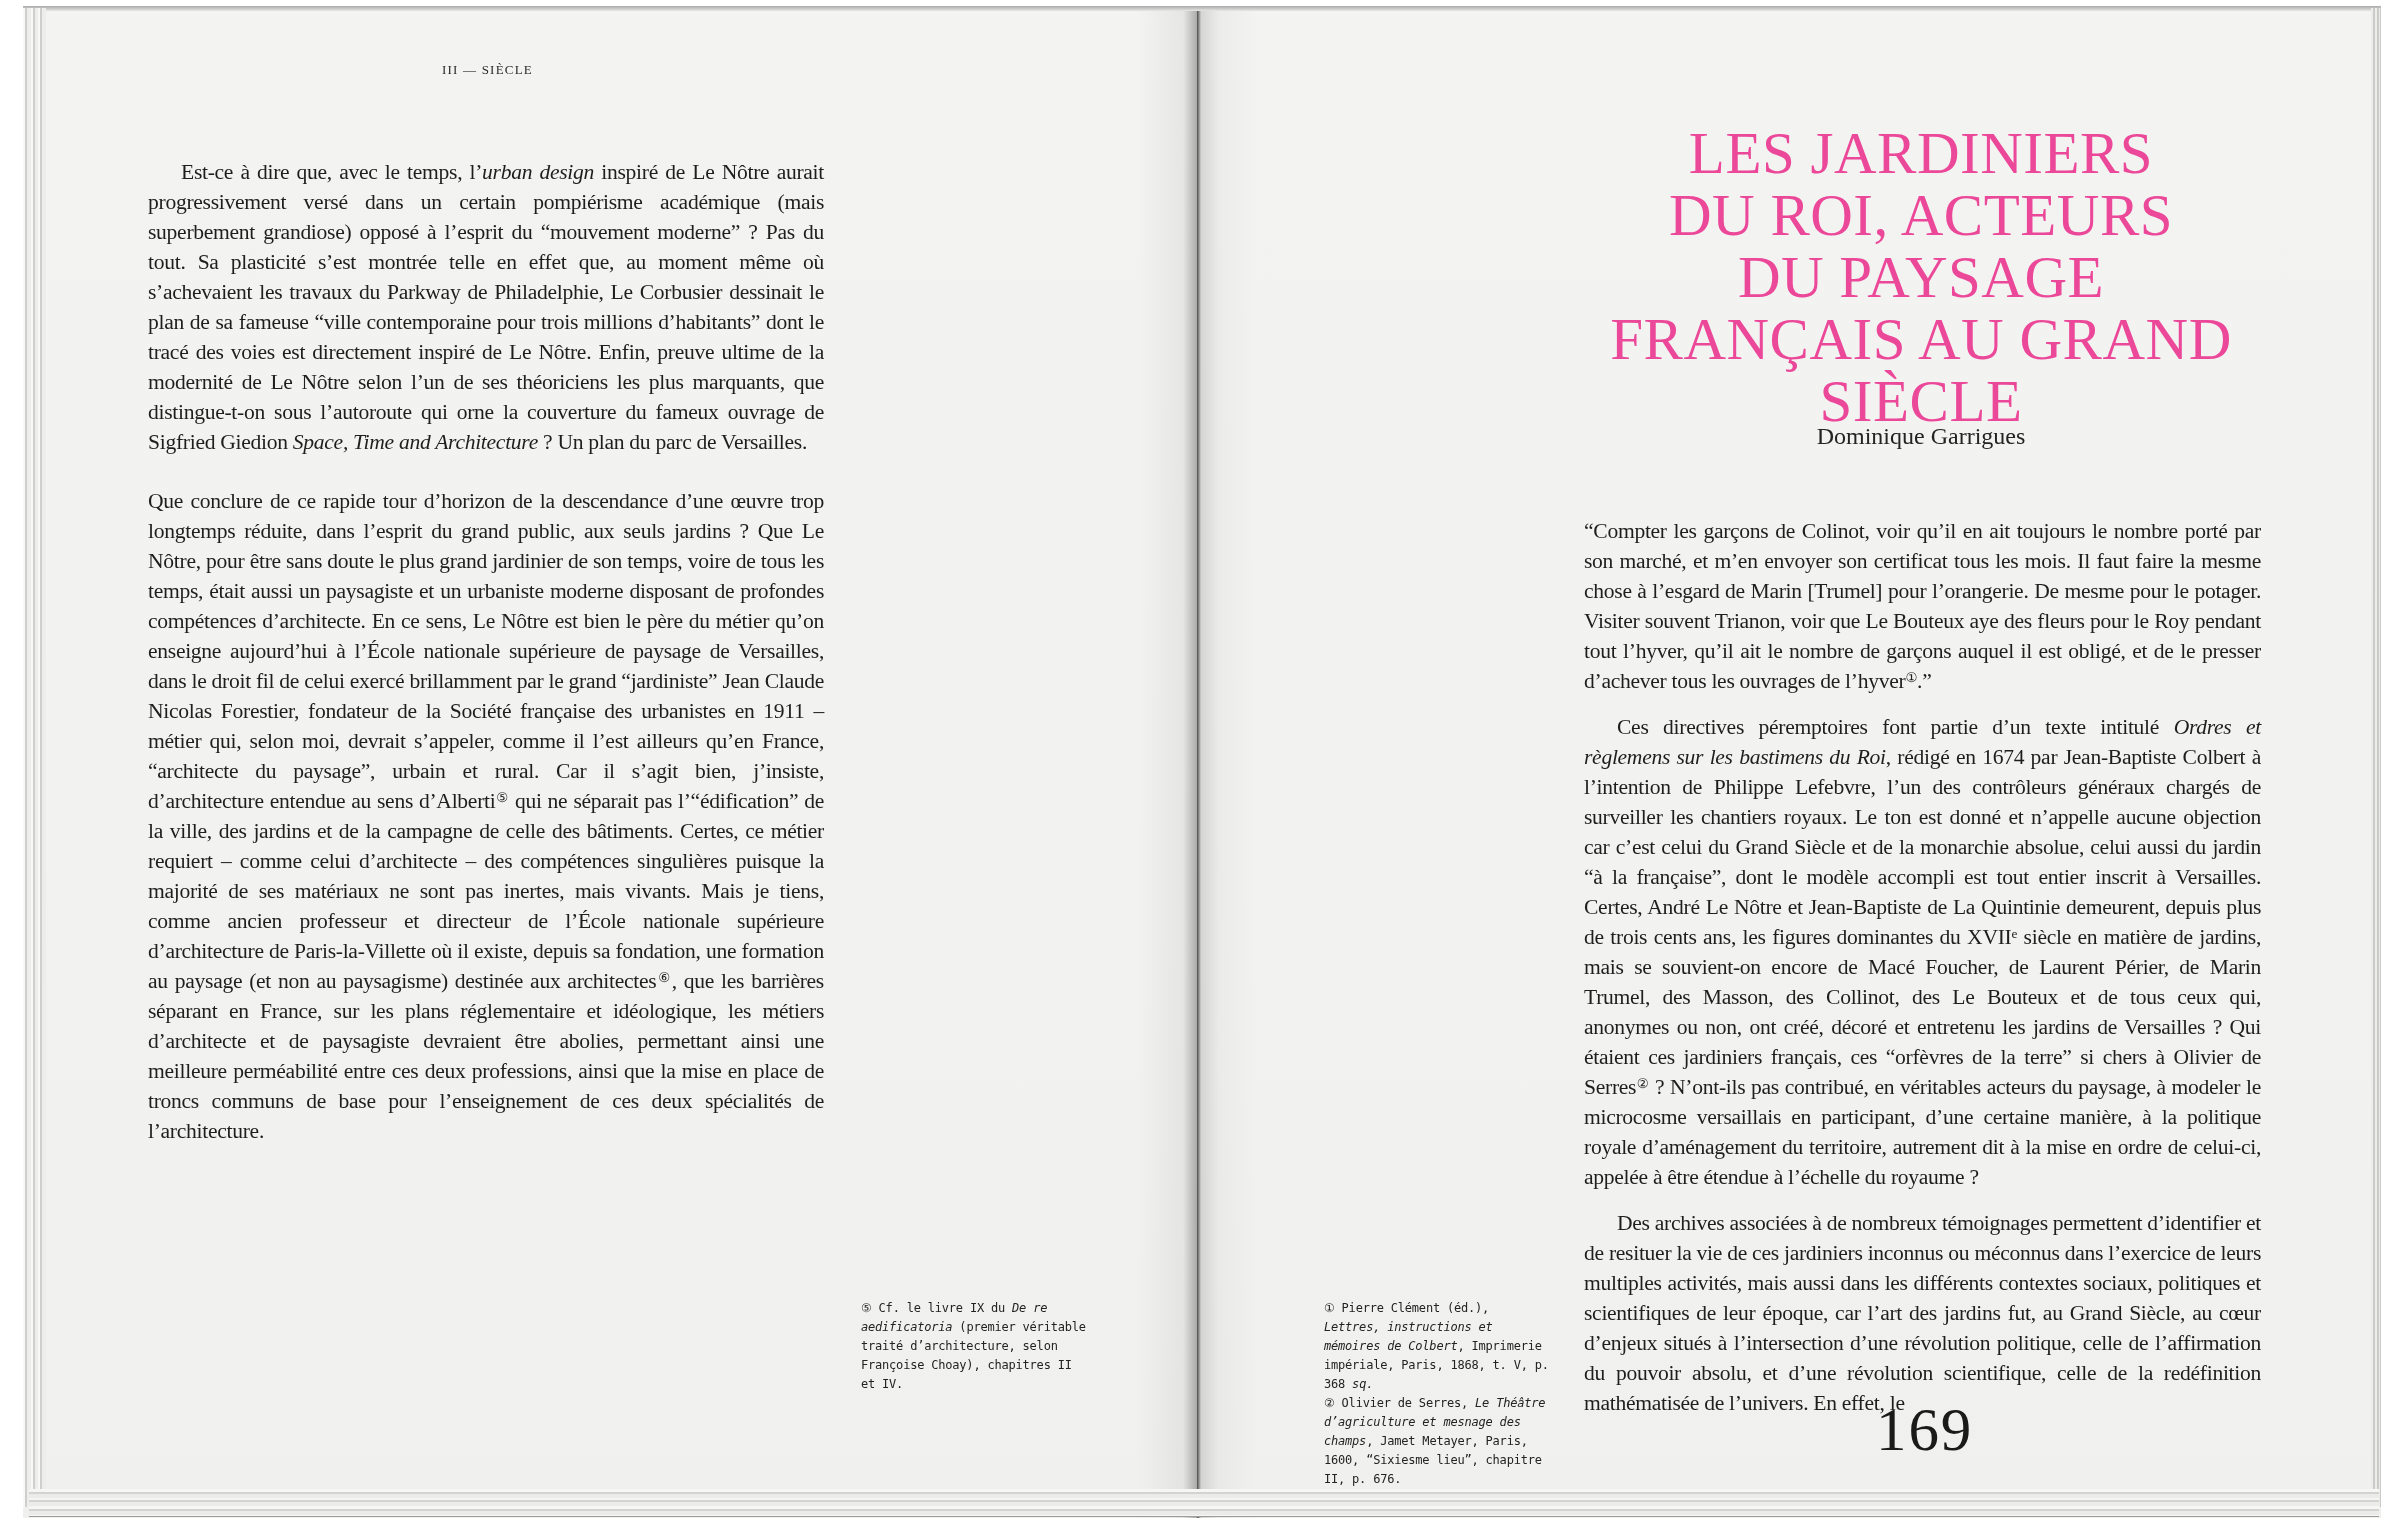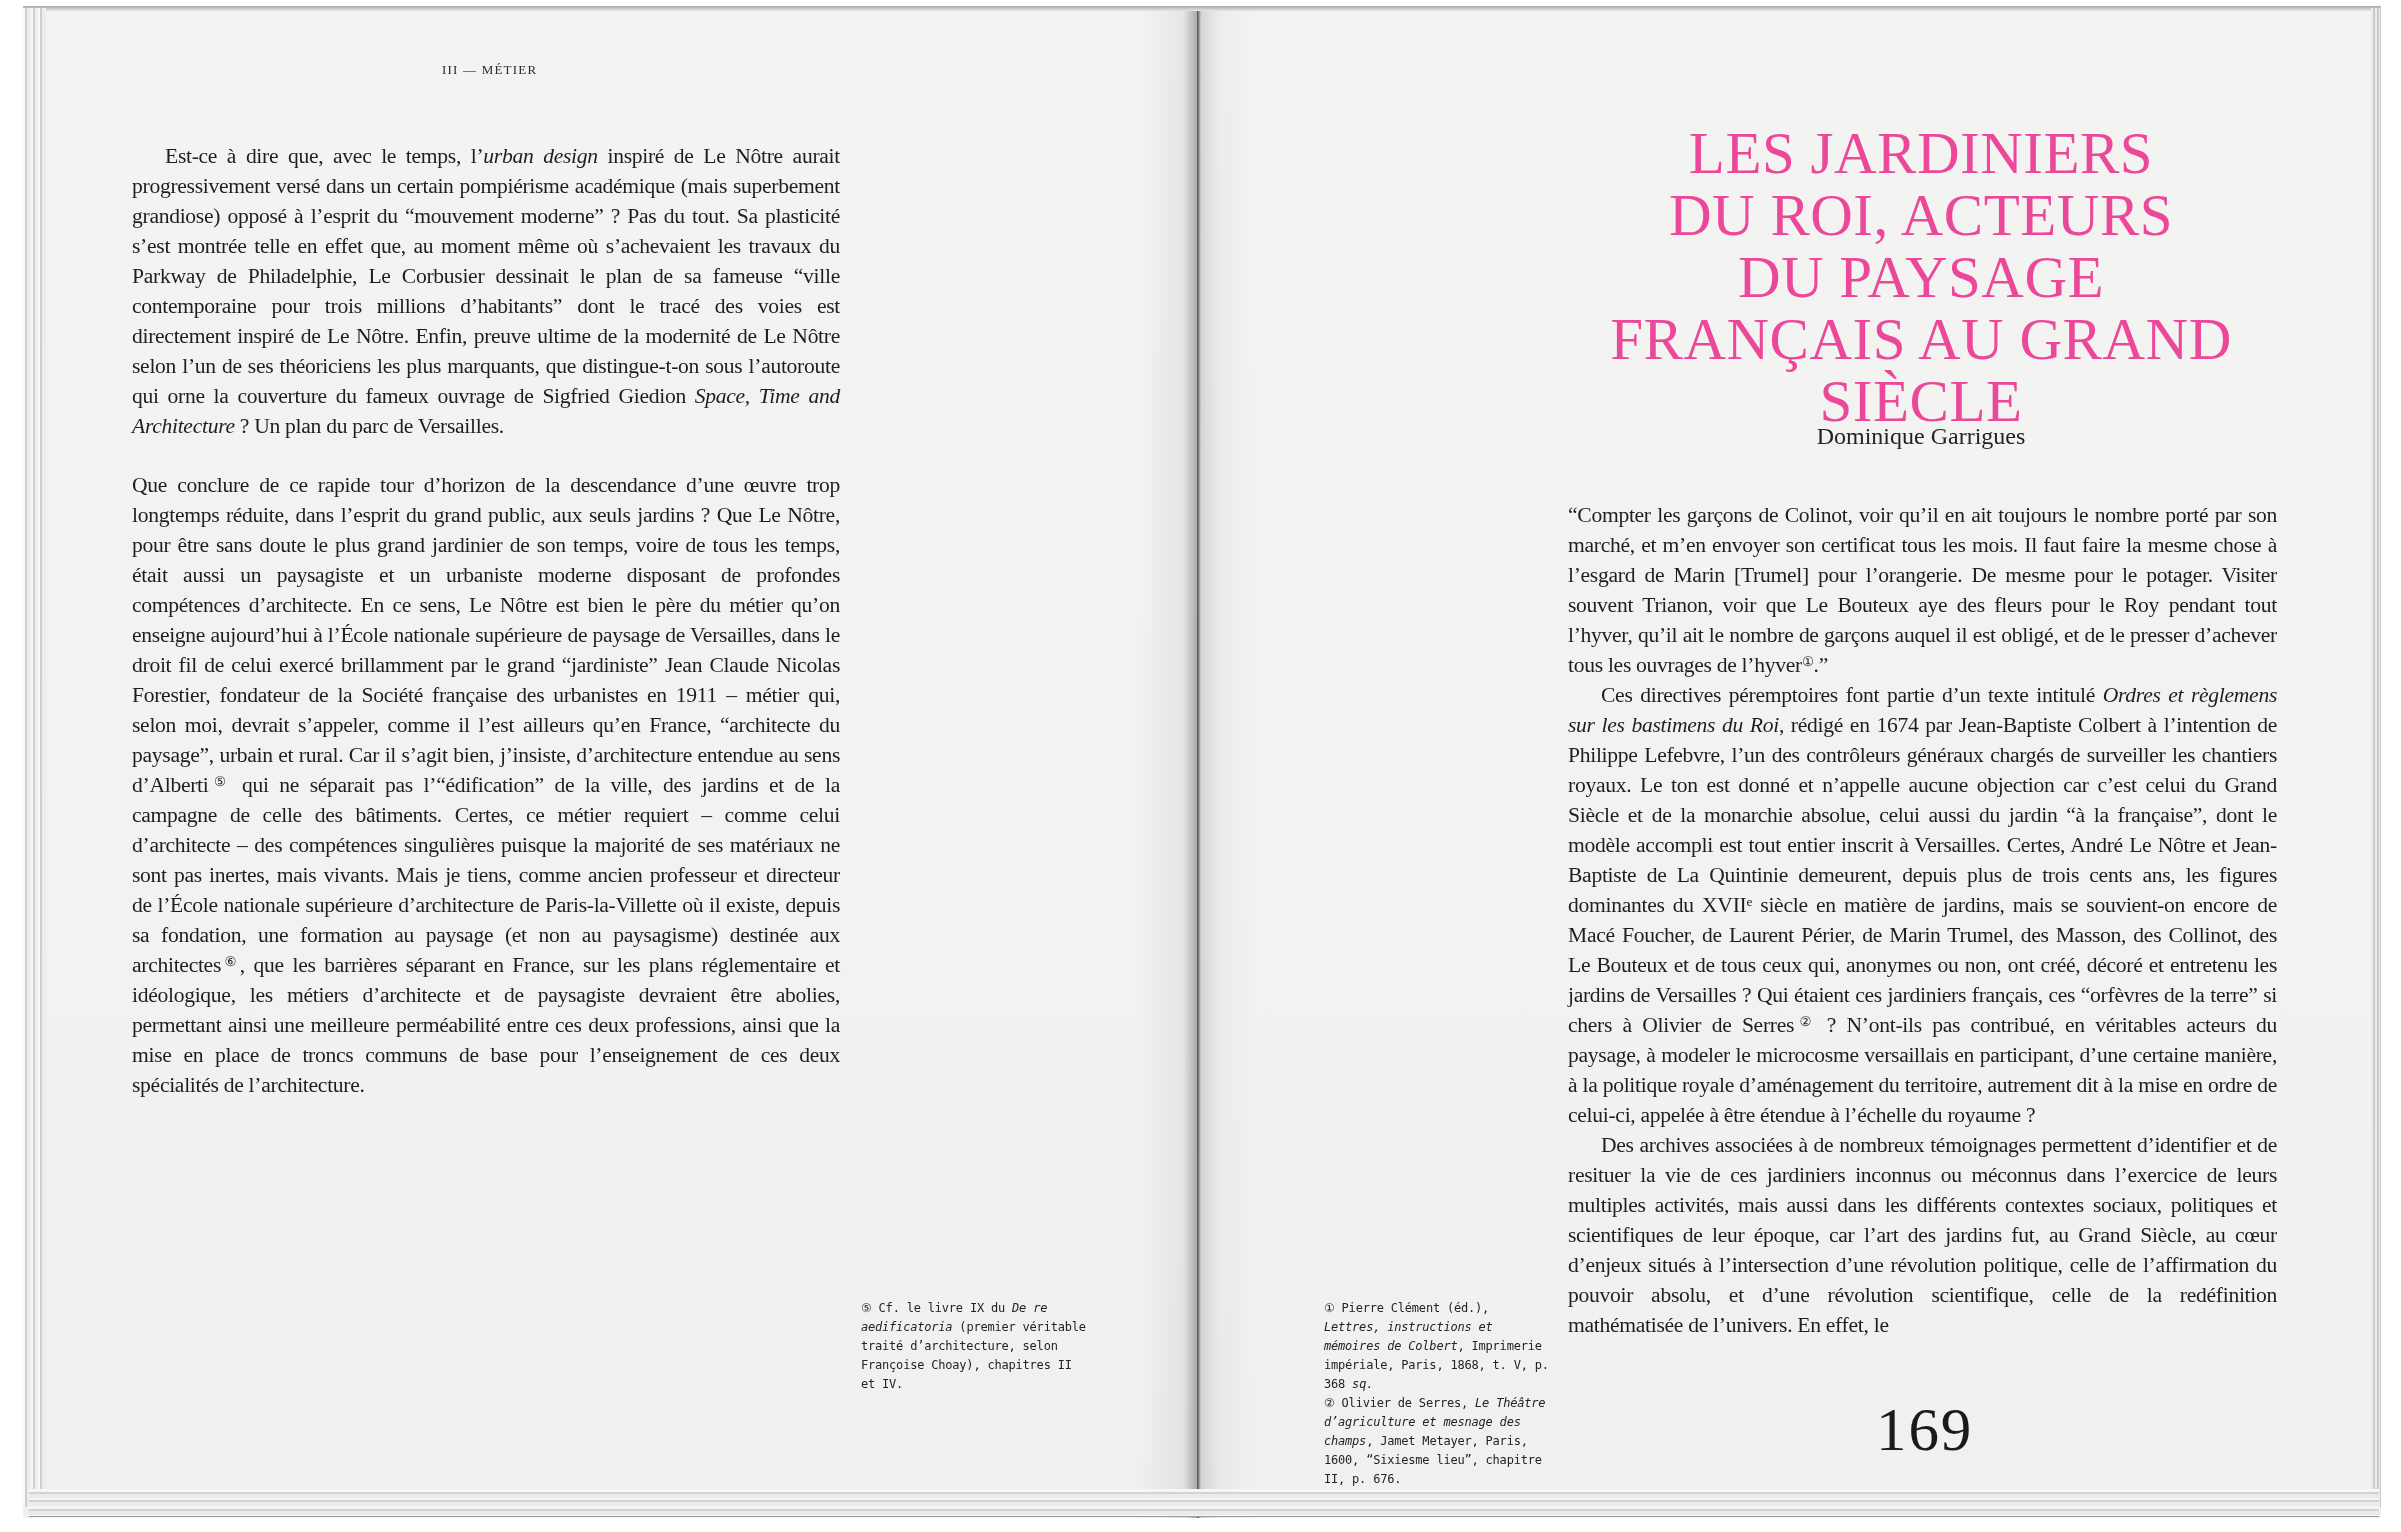--- a/index.html
+++ b/index.html
@@ -25,21 +25,21 @@
   .page{position:absolute;top:5.8px;height:1512px;z-index:10;}
   .page-left{left:46px;width:1152px;}
   .page-right{left:1198px;width:1183px;}
   
   .running-header{position:absolute;left:396px;top:56px;font-size:13px;letter-spacing:1.2px;
                   color:#2b2b29;white-space:nowrap;}
   .body-col{position:absolute;width:709px;font-size:21.6px;line-height:30px;text-align:justify;
             letter-spacing:-0.3px;color:#1e1e1c;}
   .page-left .body-col{left:86px;top:135px;width:708px;}
   .page-right .body-col{left:370px;top:494px;}
-  .para{margin:0;}
+  .para{margin:16px;}
   .para.indent{text-indent:33px;}
   .para.gap{margin-top:29px;}
   .para em{font-style:italic;}
   sup{font-size:62%;line-height:0;vertical-align:0.45em;font-style:normal;}
   .notes{position:absolute;top:1293px;width:228px;font-family:"DejaVu Sans Mono", monospace;
          font-size:12px;line-height:19px;letter-spacing:-0.2px;color:#232321;text-align:left;}
   .page-left .notes{left:815px;}
   .page-right .notes{left:126px;}
   .note{margin:0;}
   .note em{font-style:italic;}
@@ -56,21 +56,21 @@
 <div class="canvas">
 
   <div class="book-bg"></div>
   <div class="gutter"></div>
   <div class="edge-top"></div>
   <div class="edge-left"></div>
   <div class="edge-right"></div>
   <div class="edge-bottom"></div>
 
   <div class="page page-left">
-    <div class="running-header">III — MÉTIER</div>
+    <div class="running-header">III — SIÈCLE</div>
     <div class="body-col">
         <p class="para indent"><span>Est-ce à dire que, avec le temps, l’</span><em>urban design</em><span> inspiré de Le Nôtre aurait progressivement versé dans un certain pompiérisme académique (mais superbement grandiose) opposé à l’esprit du “mouvement moderne” ? Pas du tout. Sa plasticité s’est montrée telle en effet que, au moment même où s’achevaient les travaux du Parkway de Philadelphie, Le Corbusier dessinait le plan de sa fameuse “ville contemporaine pour trois millions d’habitants” dont le tracé des voies est directement inspiré de Le Nôtre. Enfin, preuve ultime de la modernité de Le Nôtre selon l’un de ses théoriciens les plus marquants, que distingue-t-on sous l’autoroute qui orne la couverture du fameux ouvrage de Sigfried Giedion </span><em>Space, Time and Architecture</em><span> ? Un plan du parc de Versailles.</span></p>
         <p class="para gap"><span>Que conclure de ce rapide tour d’horizon de la descendance d’une œuvre trop longtemps réduite, dans l’esprit du grand public, aux seuls jardins ? Que Le Nôtre, pour être sans doute le plus grand jardinier de son temps, voire de tous les temps, était aussi un paysagiste et un urbaniste moderne disposant de profondes compétences d’architecte. En ce sens, Le Nôtre est bien le père du métier qu’on enseigne aujourd’hui à l’École nationale supérieure de paysage de Versailles, dans le droit fil de celui exercé brillamment par le grand “jardiniste” Jean Claude Nicolas Forestier, fondateur de la Société française des urbanistes en 1911 – métier qui, selon moi, devrait s’appeler, comme il l’est ailleurs qu’en France, “architecte du paysage”, urbain et rural. Car il s’agit bien, j’insiste, d’architecture entendue au sens d’Alberti</span><sup>⑤</sup><span> qui ne séparait pas l’“édification” de la ville, des jardins et de la campagne de celle des bâtiments. Certes, ce métier requiert – comme celui d’architecte – des compétences singulières puisque la majorité de ses matériaux ne sont pas inertes, mais vivants. Mais je tiens, comme ancien professeur et directeur de l’École nationale supérieure d’architecture de Paris-la-Villette où il existe, depuis sa fondation, une formation au paysage (et non au paysagisme) destinée aux architectes</span><sup>⑥</sup><span>, que les barrières séparant en France, sur les plans réglementaire et idéologique, les métiers d’architecte et de paysagiste devraient être abolies, permettant ainsi une meilleure perméabilité entre ces deux professions, ainsi que la mise en place de troncs communs de base pour l’enseignement de ces deux spécialités de l’architecture.</span></p>
       </div>
     <div class="notes">
         <p class="note"><span>⑤ Cf. le livre IX du </span><em>De re aedificatoria</em><span> (premier véritable traité d’architecture, selon Françoise Choay), chapitres II et IV.</span></p>
       </div>
   </div>
 
   <div class="page page-right">

